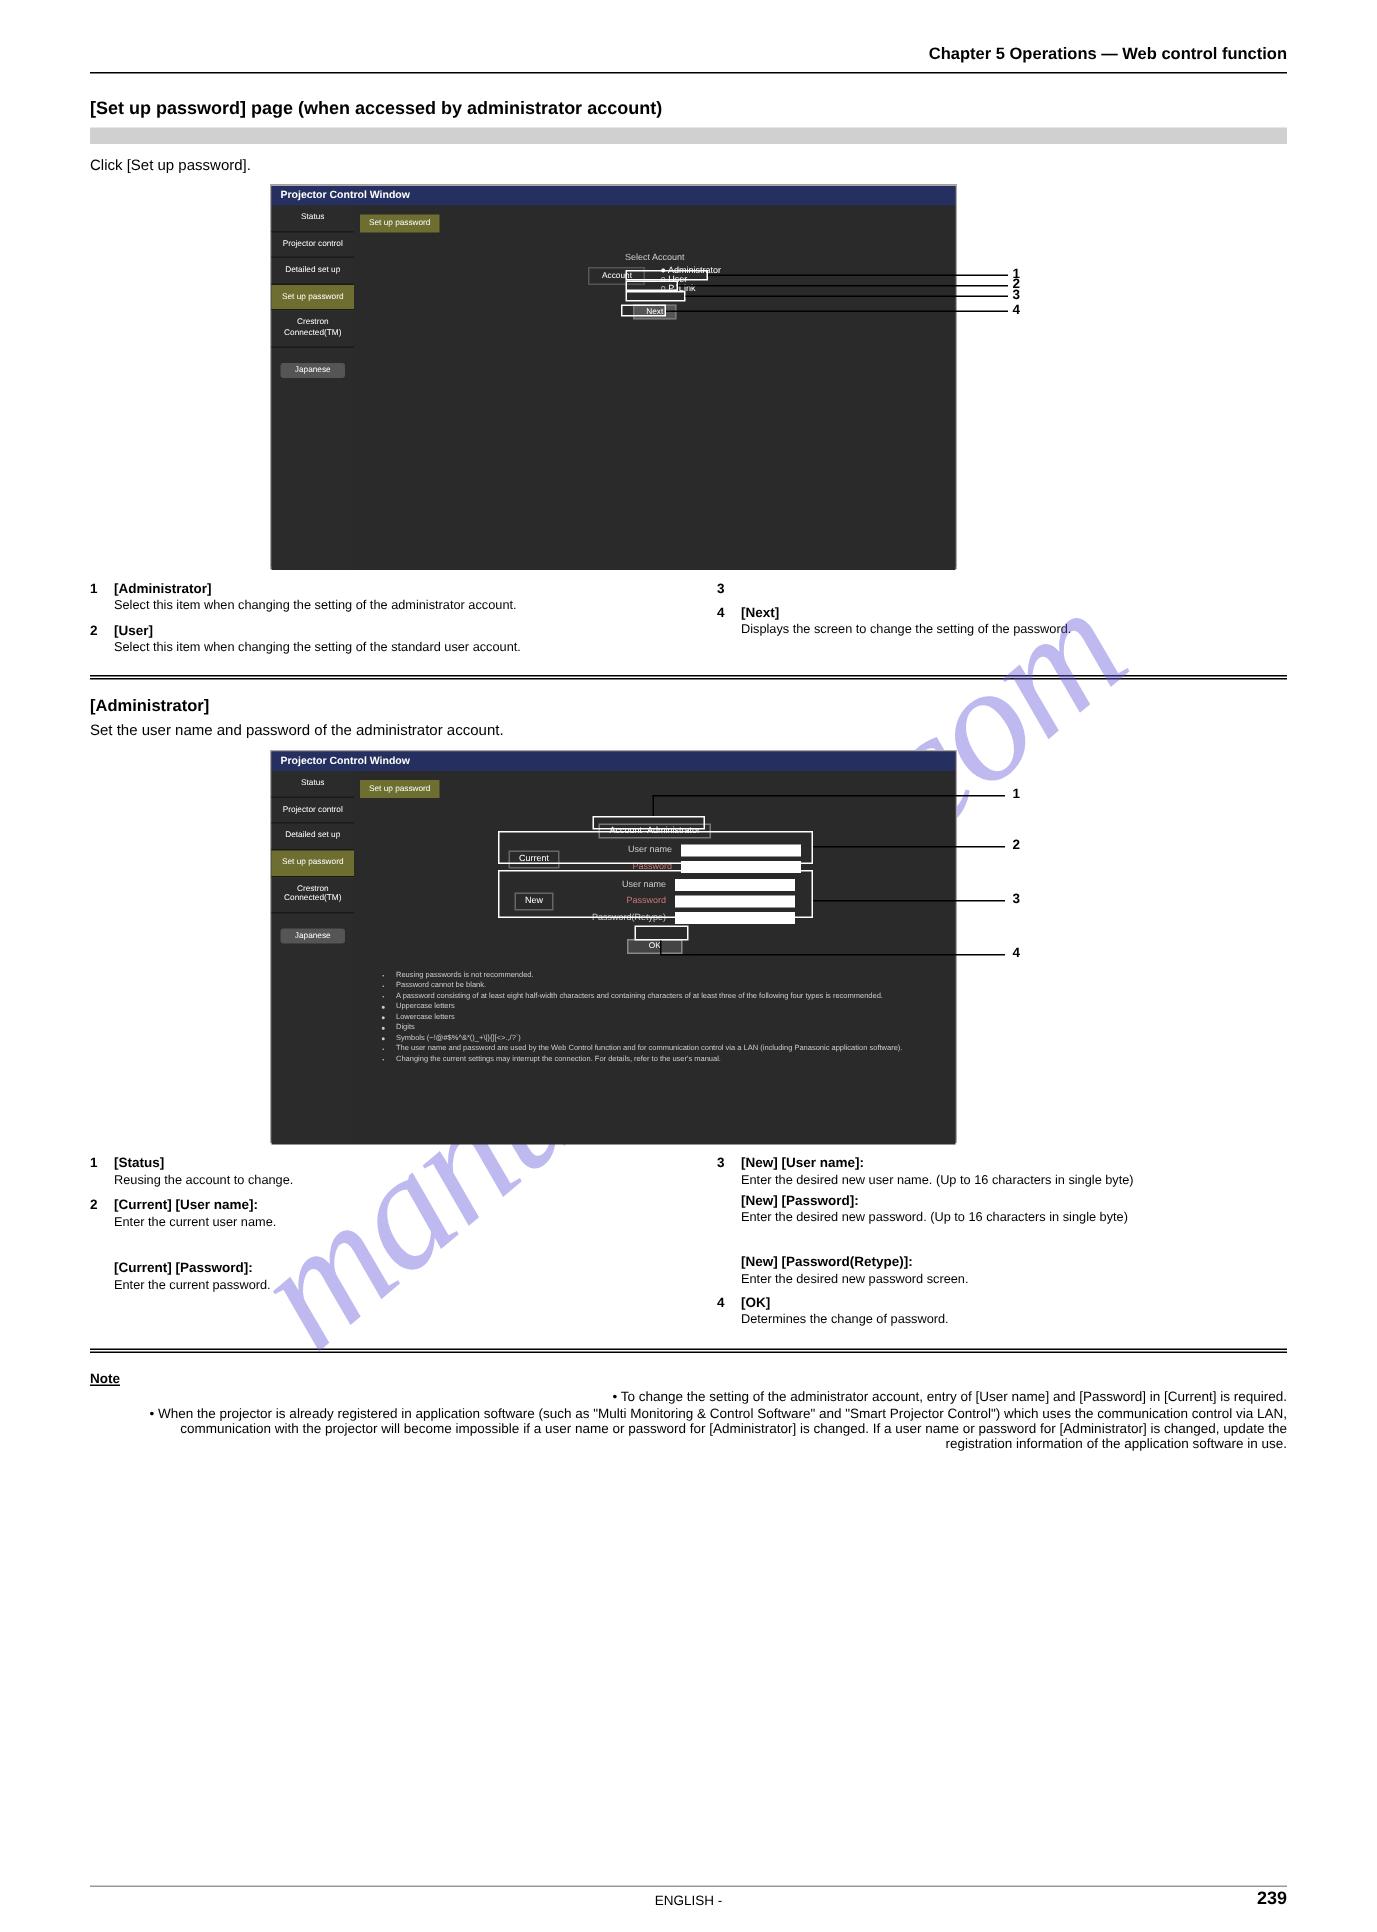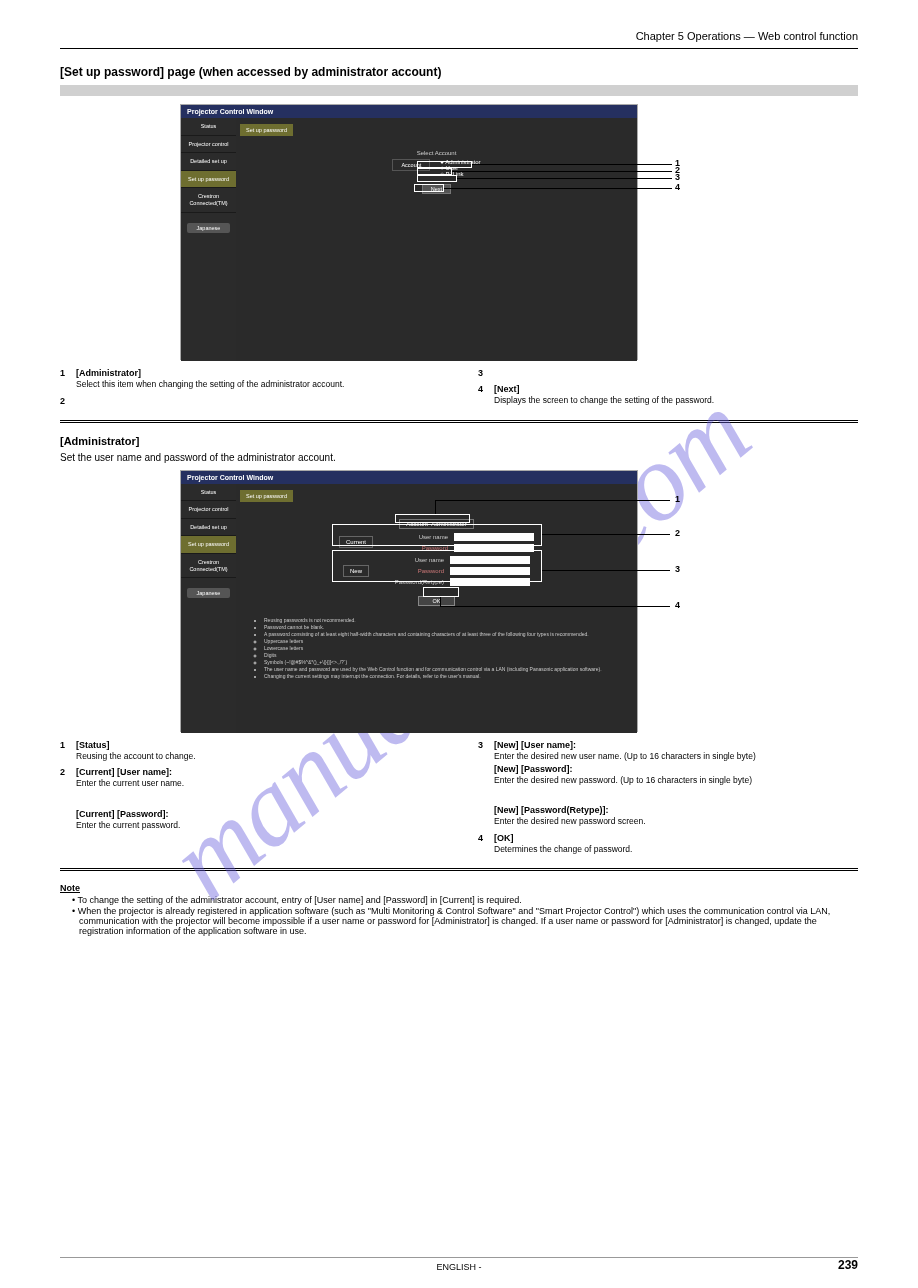--- a/index.html
+++ b/index.html
@@ -1,19 +1,19 @@
 <!DOCTYPE html>
 <html><head>
 <meta charset="utf-8">
 <style>
   * { box-sizing: border-box; margin: 0; padding: 0; }
   body { width: 918px; height: 1288px; background: #fff; font-family: Arial, Helvetica, sans-serif; position: relative; }
 
   .page { padding: 30px 60px 60px 60px; }
-  .chapter-head { font-size: 11px; font-weight: normal; margin-bottom: 6px; }
+  .chapter-head { font-size: 11px; font-weight: bold; margin-bottom: 6px; }
   .chapter-rule { border-top: 1.5px solid #000; margin-bottom: 4px; }
   .section-title { font-size: 12px; font-weight: bold; margin: 16px 0 6px 0; }
   .section-body { font-size: 10px; line-height: 1.3; margin-bottom: 6px; }
   .gray-bar { height: 11px; background: #d0d0d0; margin: 4px 0 8px 0; }
   .double-rule { border-top: 1px solid #000; border-bottom: 1px solid #000; height: 3px; margin: 4px 0 12px 0; }
   .subsection-title { font-size: 11px; font-weight: bold; margin: 8px 0 4px 0; }
 
   
   .shot-wrap { position: relative; width: 600px; margin: 6px 0 6px 120px; }
   .shot { background: #303030; border: 1px solid #aaa; position: relative; }
@@ -52,41 +52,42 @@
   
   .desc-list { display:flex; gap:38px; font-size:9px; margin: 8px 0 8px 0; }
   .desc-col { flex:1; }
   .desc-item { display:flex; gap:4px; margin-bottom:6px; }
   .dnum { font-weight:bold; min-width:12px; }
   .dt { font-weight:bold; }
   .dd { font-size:8.5px; margin-top:1px; line-height:1.25; }
 
   .note-block { font-size:9px; margin-top:8px; }
   .note-head { font-weight:bold; margin-bottom:2px;text-decoration:underline; }
-  .note-li { margin-left:12px; margin-bottom:1px; text-indent:-7px; padding-left:7px; }
+  .note-li { margin-left:12px; margin-bottom:1px; text-indent:-7px; padding-left:7px;text-align:right; }
 
   .footer { position:absolute; bottom:16px; left:0; right:0; text-align:center; font-size:9px; }
   .footer .rule { border-top:1px solid #999; margin:0 60px 4px 60px; }
   .footer .pg { font-weight:bold; position:absolute; right:60px; bottom:0; font-size:12px;}
 
   
   .wm { position:absolute; left:50%; top:50%; transform:translate(-50%,-48%) rotate(-40deg); font-size:110px; font-style:italic; color:rgba(100,90,220,0.42); font-family:"Brush Script MT","Segoe Script",cursive; pointer-events:none; white-space:nowrap; letter-spacing:-2px;}
 </style>
 </head>
 <body>
 
 <div class="wm">manualslive.com</div>
 
 <div class="page">
 
   <div class="chapter-head" style="text-align:right">Chapter 5 Operations — Web control function</div>
   <div class="chapter-rule"></div>
 
   <div class="section-title">[Set up password] page (when accessed by administrator account)</div>
   <div class="gray-bar"></div>
+  <div class="section-body">Click [Set up password].</div>
 
   <div class="shot-wrap" style="height:256px;">
     <div class="shot" style="width:458px;height:256px;">
       <div class="shot-header">
           <span class="shot-header-text">Projector Control Window</span>
         </div>
       <div class="shot-body" style="height:243px;">
         <div class="side">
           <div class="side-item">Status</div>
           <div class="side-item">Projector control</div>
@@ -132,20 +133,24 @@
     <div class="desc-col">
       <div class="desc-item">
           <div class="dnum">1</div>
           <div>
             <div class="dt">[Administrator]</div>
             <div class="dd">Select this item when changing the setting of the administrator account.</div>
           </div>
         </div>
       <div class="desc-item">
           <div class="dnum">2</div>
+          <div>
+            <div class="dt">[User]</div>
+            <div class="dd">Select this item when changing the setting of the standard user account.</div>
+          </div>
         </div>
     </div>
     <div class="desc-col">
       <div class="desc-item">
           <div class="dnum">3</div>
         </div>
       <div class="desc-item">
           <div class="dnum">4</div>
           <div>
             <div class="dt">[Next]</div>

